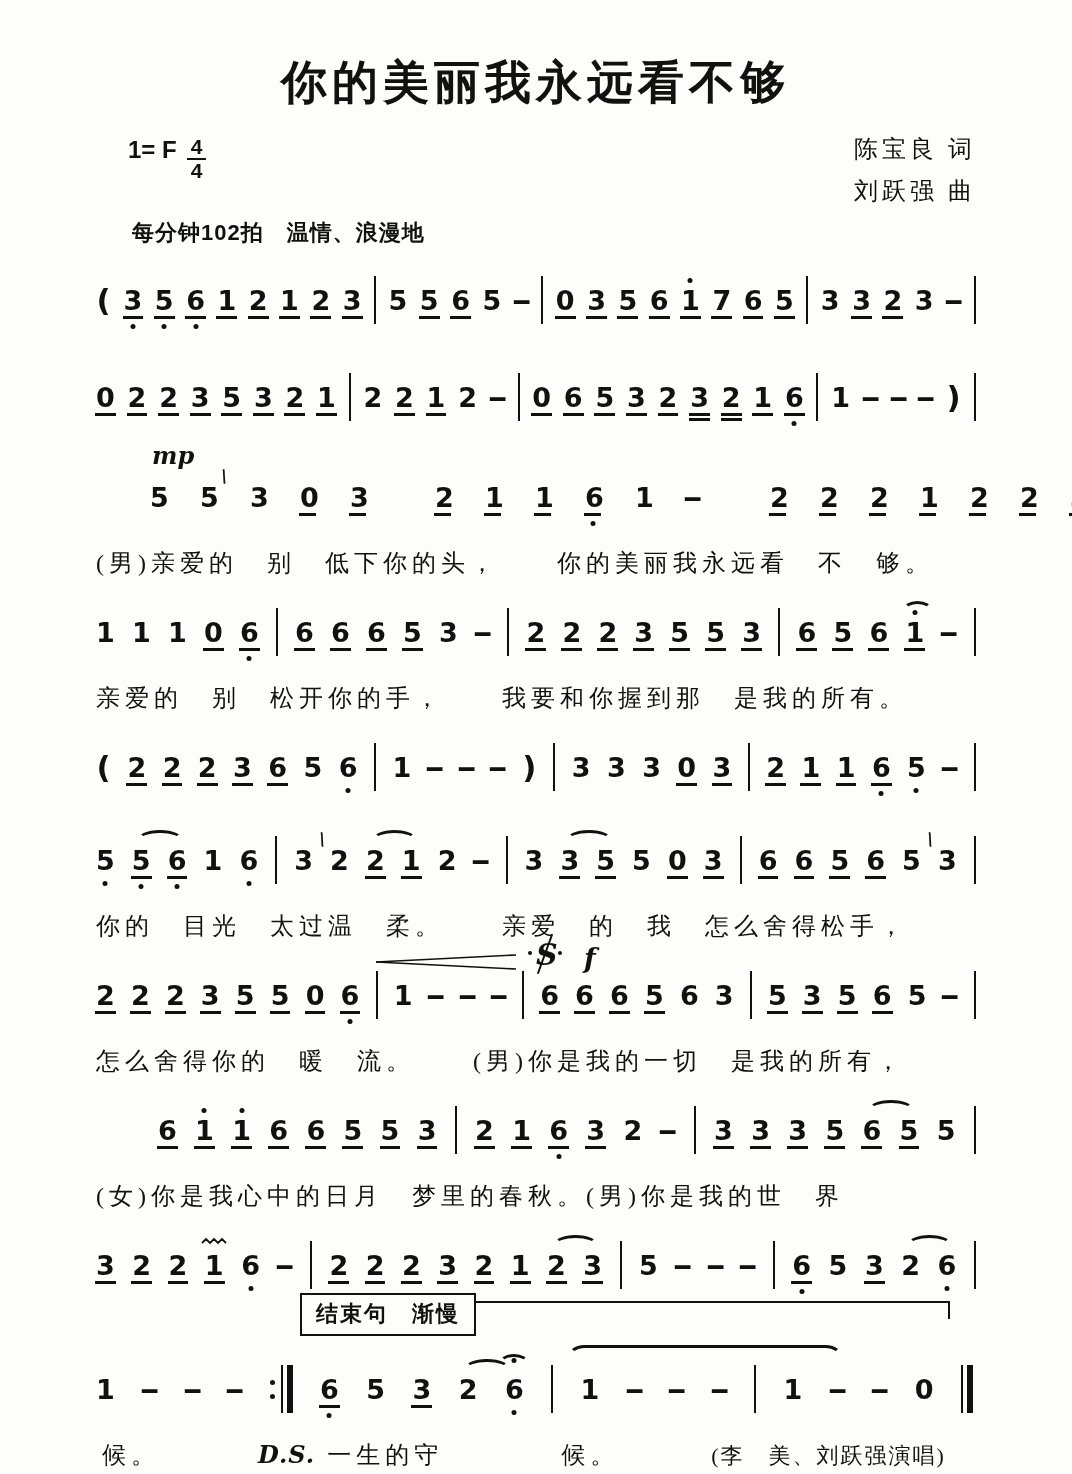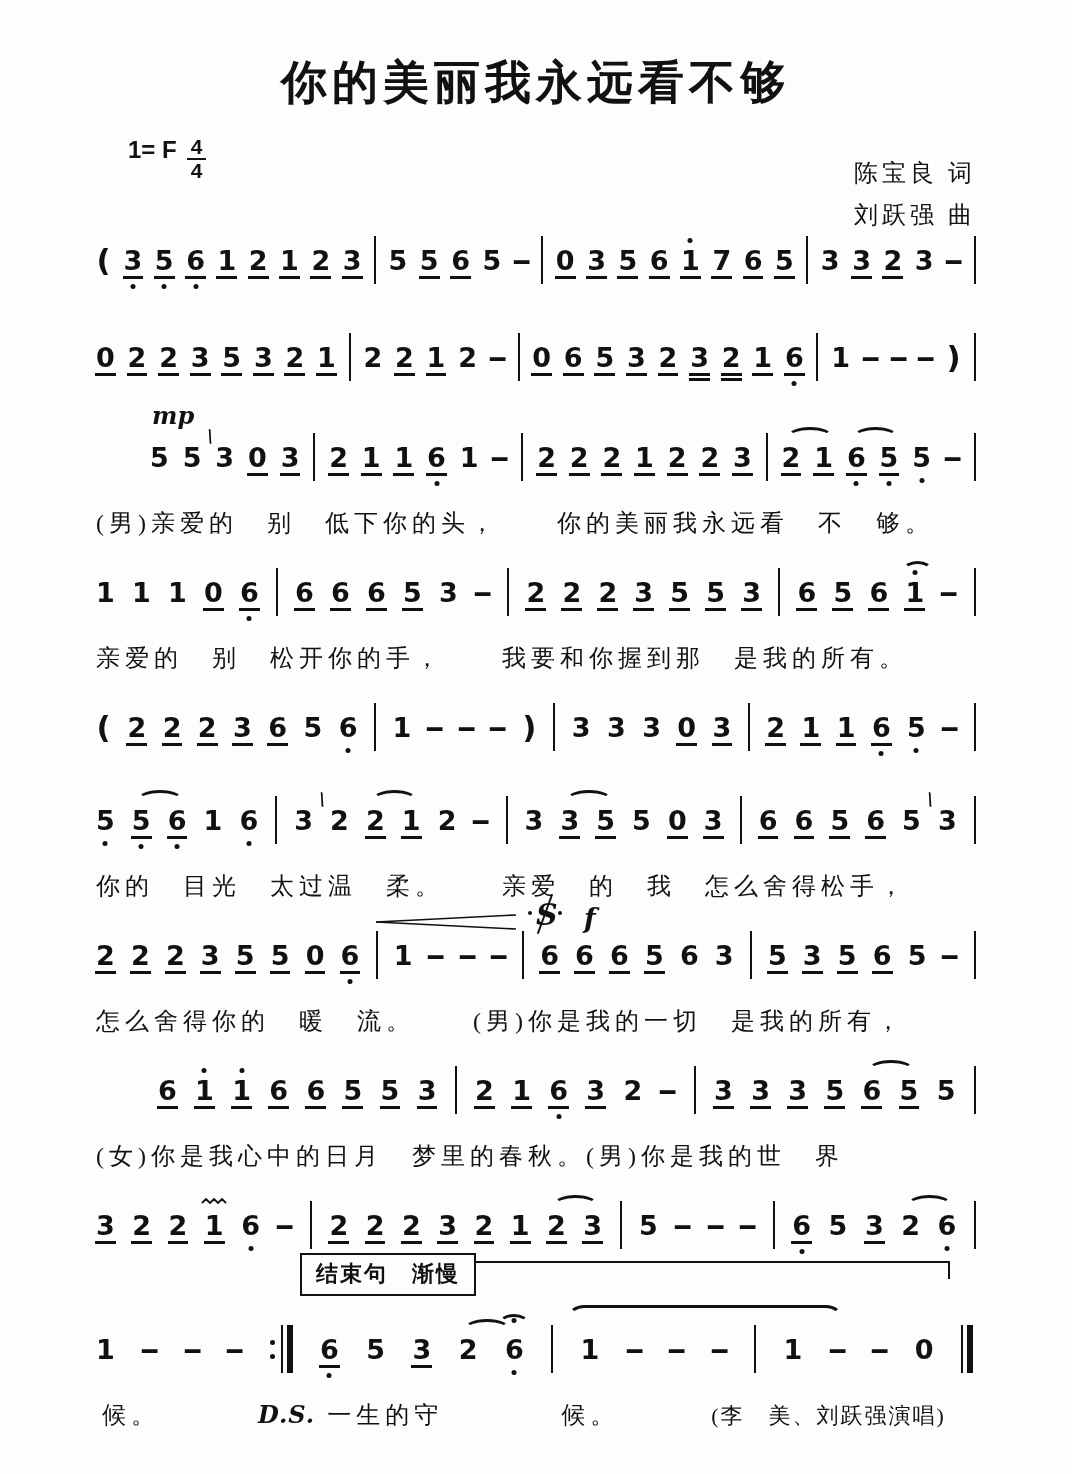--- a/index.html
+++ b/index.html
@@ -9,21 +9,21 @@
   .page{width:1072px;height:1461px;box-sizing:border-box;padding:26px 96px 0;position:relative;}
 
   
   .title{margin:26px 0 6px;text-align:center;font-size:46px;font-weight:bold;
          letter-spacing:5px;font-family:"Liberation Serif",serif;}
   .meta{position:relative;height:96px;}
   .keysig{position:absolute;left:32px;top:16px;font-size:24px;font-weight:bold;display:flex;align-items:flex-start;}
   .frac{display:inline-flex;flex-direction:column;align-items:center;font-size:21px;line-height:1.05;margin-left:10px;}
   .frac .top{border-bottom:2px solid #111;padding:0 4px;}
   .credits{position:absolute;right:0;top:8px;text-align:right;font-family:"Liberation Serif",serif;
-           font-size:24px;letter-spacing:4px;line-height:1.75;margin-top:24px;}
+           font-size:24px;letter-spacing:4px;line-height:1.75;}
   .tempo{font-size:22px;font-weight:bold;margin:2px 0 8px 36px;letter-spacing:1px;}
 
   
   .sys{position:relative;margin-bottom:9px;}
   .notes{display:flex;justify-content:space-between;align-items:center;position:relative;
          padding:20px 0 16px;min-height:46px;}
   .tok{position:relative;font-family:"DejaVu Sans",sans-serif;font-weight:bold;font-size:27px;
        line-height:1;text-align:center;min-width:15px;}
   .num{display:inline-block;}
   .dashg{display:inline-block;transform:scaleX(1.9);font-weight:900;}
@@ -53,21 +53,21 @@
 
   .lyr{font-family:"Liberation Serif",serif;font-size:24px;letter-spacing:5px;margin-top:10px;
        white-space:nowrap;}
   .seg{display:inline-block;}
   .seg.ds{font-family:"DejaVu Serif",serif;font-style:italic;font-weight:bold;letter-spacing:1px;}
   .seg.perf{font-size:22px;letter-spacing:2px;}
 
   
   .sys1 .notes,.sys2 .notes{padding-bottom:20px;}
   .sys2{margin-bottom:2px;}
-  .sys3 .notes{padding-left:54px;padding-top:30px;}
+  .sys3 .notes{padding-left:54px;padding-top:30px;gap:35px;}
   .sys8 .notes{padding-left:62px;}
   .sys5 .lyr{padding-left:400px;}
   .sys10{margin-top:40px;}
 
   
   .mk{position:absolute;}
   .dyn{font-family:"DejaVu Serif",serif;font-style:italic;font-weight:bold;}
   .sys3 .mk-dyn{left:56px;top:-2px;font-size:24px;}
   .sys7 .mk-hairpin{left:278px;top:2px;}
   .sys7 .mk-segno{left:436px;top:-16px;}
@@ -101,20 +101,21 @@
       <span class="frac">
         <span class="top">4</span>
         <span class="bot">4</span>
       </span>
     </div>
     <div class="credits">
       <div>陈宝良 词</div>
       <div>刘跃强 曲</div>
     </div>
   </div>
+  <div class="tempo">每分钟102拍　温情、浪漫地</div>
 
   <div id="score">
       <div class="sys sys1">
         <div class="notes">
           <span class="tok"><span class="parg">(</span></span>
           <span class="tok"><span class="num">3</span><i class="u u1"></i><i class="db db1"></i></span>
           <span class="tok"><span class="num">5</span><i class="u u1"></i><i class="db db1"></i></span>
           <span class="tok"><span class="num">6</span><i class="u u1"></i><i class="db db1"></i></span>
           <span class="tok"><span class="num">1</span><i class="u u1"></i></span>
           <span class="tok"><span class="num">2</span><i class="u u1"></i></span>

